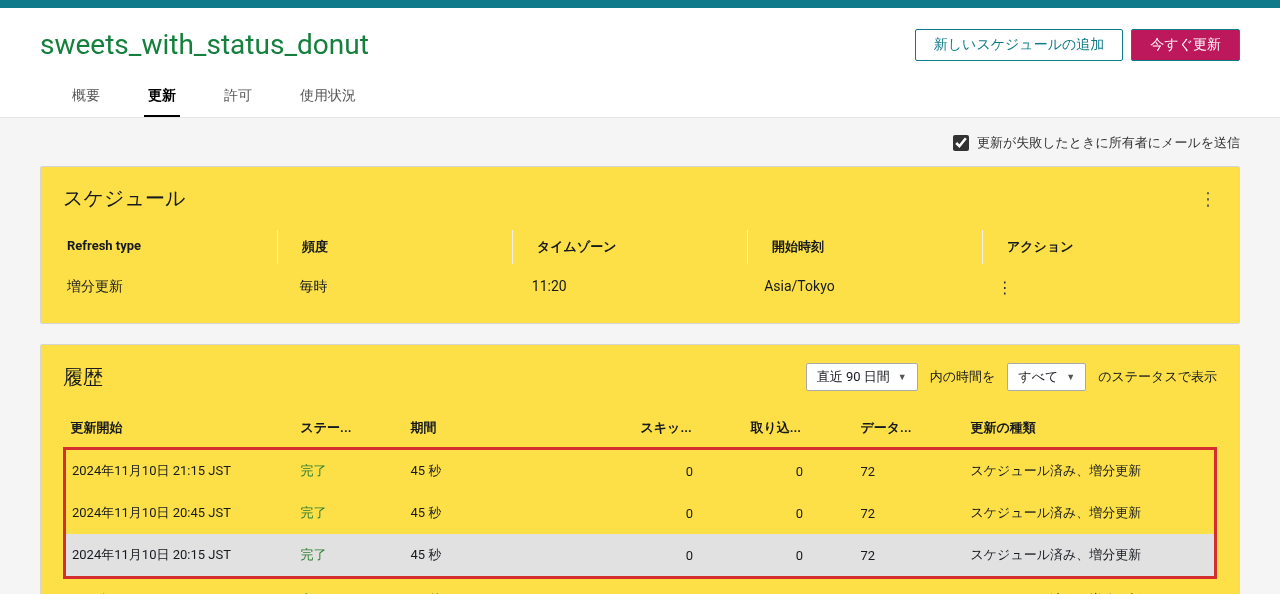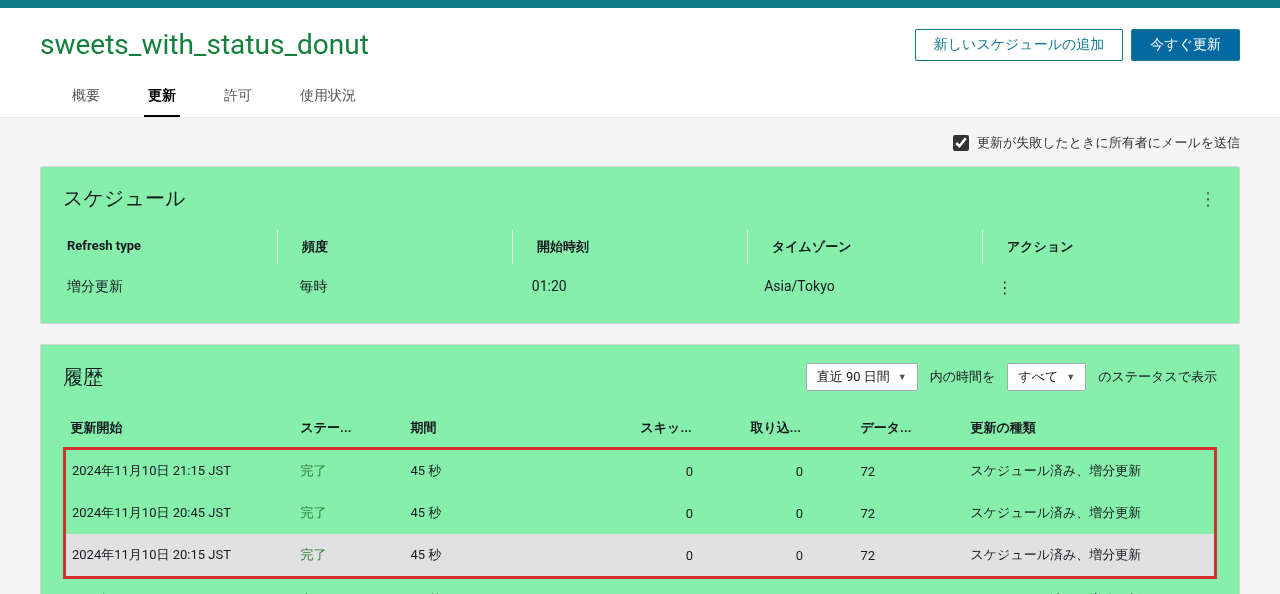--- a/index.html
+++ b/index.html
@@ -41,21 +41,21 @@
     cursor: pointer;
     border: 1px solid;
     white-space: nowrap;
   }
   .btn-outline {
     background: #fff;
     color: #0f7b8a;
     border-color: #0f7b8a;
   }
   .btn-primary {
-    background: #0369a1;
+    background: #be185d;
     color: #fff;
     border-color: #0f7b8a;
   }
   .tabs {
     display: flex;
     gap: 40px;
     padding-left: 28px;
   }
   .tab {
     padding: 8px 4px 10px 4px;
@@ -80,21 +80,21 @@
     margin-bottom: 14px;
     font-size: 13px;
     color: #333;
   }
   .checkbox {
     width: 16px;
     height: 16px;
     accent-color: #333;
   }
   .card {
-    background: #86efac;
+    background: #fde047;
     border: 1px solid #d5d5d5;
     border-radius: 2px;
     margin-bottom: 20px;
     padding: 18px 22px;
   }
   .card-header {
     display: flex;
     justify-content: space-between;
     align-items: center;
     margin-bottom: 18px;
@@ -226,28 +226,28 @@
 
   <div class="card">
     <div class="card-header">
       <div class="card-title">スケジュール</div>
       <div class="more-dots">⋮</div>
     </div>
     <div class="schedule-table">
       <div class="sched-row sched-header">
         <div class="sched-cell">Refresh type</div>
         <div class="sched-cell">頻度</div>
+        <div class="sched-cell">タイムゾーン</div>
         <div class="sched-cell">開始時刻</div>
-        <div class="sched-cell">タイムゾーン</div>
         <div class="sched-cell">アクション</div>
       </div>
       <div class="sched-row sched-body">
         <div class="sched-cell">増分更新</div>
         <div class="sched-cell">毎時</div>
-        <div class="sched-cell">01:20</div>
+        <div class="sched-cell">11:20</div>
         <div class="sched-cell">Asia/Tokyo</div>
         <div class="sched-cell"><span class="action-dots">⋮</span></div>
       </div>
     </div>
   </div>
 
   <div class="card">
     <div class="card-header">
       <div class="card-title">履歴</div>
       <div class="history-filters">

